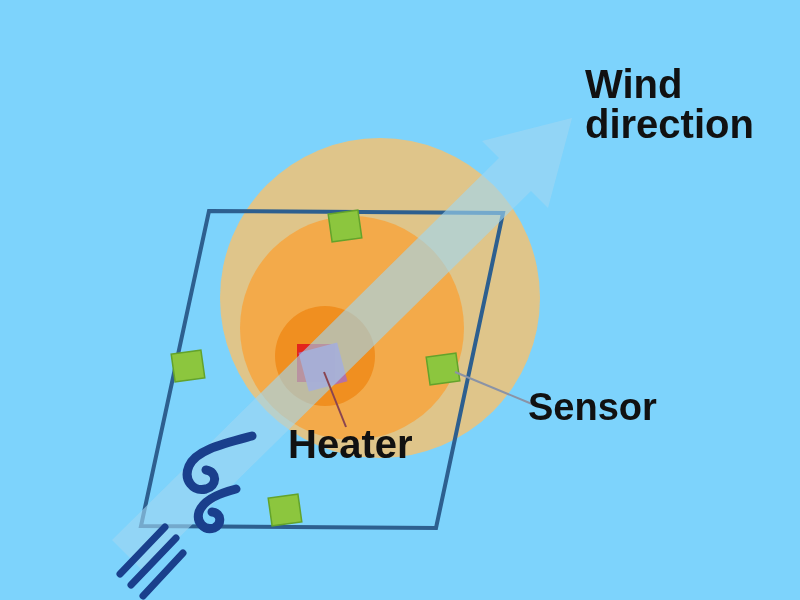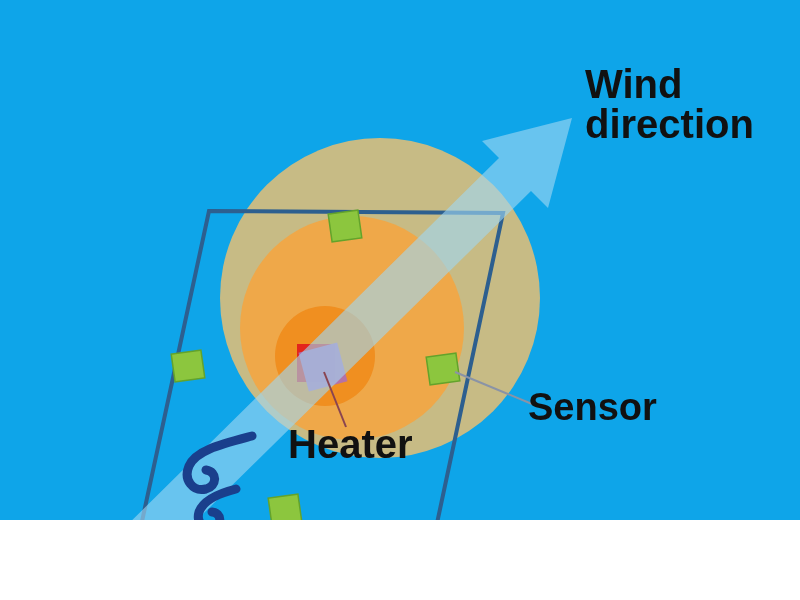--- a/index.html
+++ b/index.html
@@ -1,19 +1,19 @@
 <!DOCTYPE html>
 <html style="--chip_outline: #2d5f8f; --heat_outer: #fbc169; --heat_mid: #f8a43c; --heat_inner: #f08c1c; --sensor_fill: #8cc63e; --sensor_stroke: #63a32b; --heater_red: #e3251c; --heater_purple: #b171ae; --arrow_fill: #9fd6f2; --wind_icon: #1a3f8c; --label_color: #111111; --leader_sensor: #8a93a6; --leader_heater: #8a4450;"><head>
 <meta charset="utf-8">
 <style>
   html,body{margin:0;padding:0;background:#ffffff;}
   #stage{
     position:relative;
-    width:800px;height:520px;
-    background:#0ea5e9;
+    width:800px;height:600px;
+    background:#7dd3fc;
     overflow:hidden;
     font-family:"Liberation Sans", sans-serif;
   }
   svg{display:block;}
 
   .heat-outer{fill:var(--heat_outer);fill-opacity:.78;}
   .heat-mid{fill:var(--heat_mid);fill-opacity:.82;}
   .heat-inner{fill:var(--heat_inner);fill-opacity:.9;}
 
   .chip-outline{fill:none;stroke:var(--chip_outline);stroke-width:4;stroke-linejoin:miter;}

